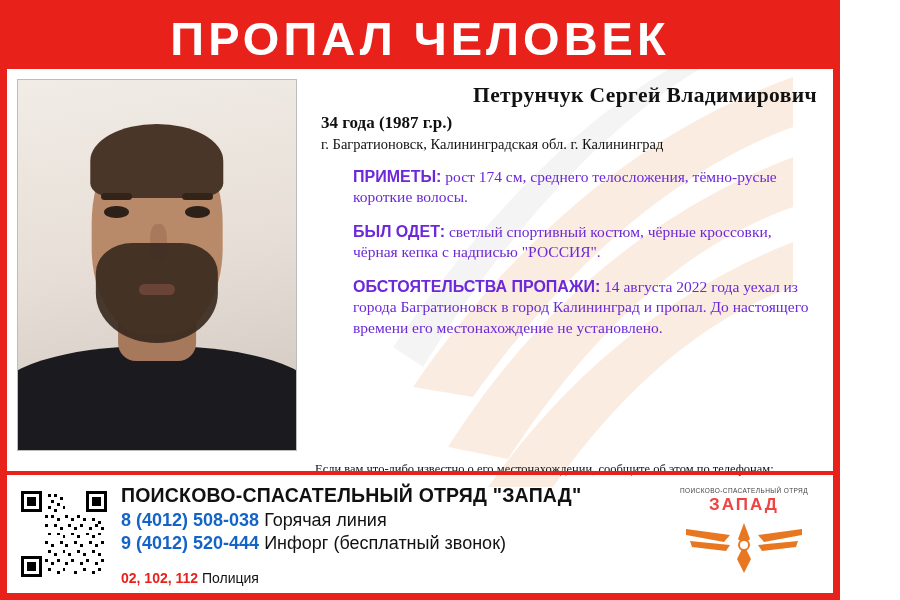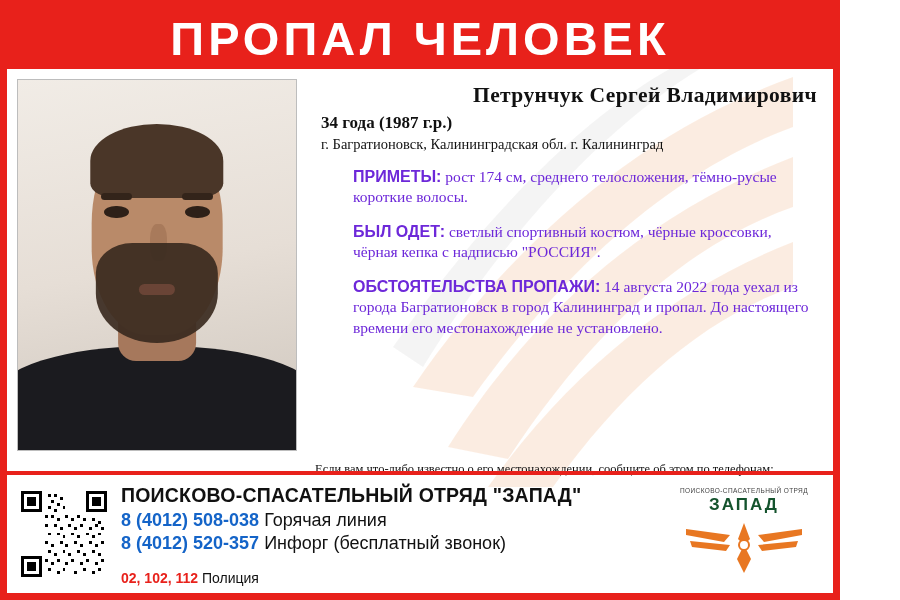--- a/index.html
+++ b/index.html
@@ -281,21 +281,21 @@
   }
   .logo-top {
     font-size: 6.5px;
     color: #444;
     letter-spacing: 0.4px;
     line-height: 1.15;
   }
   .logo-word {
     font-size: 17px;
     font-weight: bold;
-    color: #14532d;
+    color: #ef4444;
     letter-spacing: 2px;
     margin-top: 1px;
   }
   .red-rule {
     position: absolute;
     left: 0;
     right: 0;
     bottom: 118px;
     height: 4px;
     background: #e8211b;
@@ -452,21 +452,21 @@
 
     <div class="contacts">
       <div class="org">ПОИСКОВО-СПАСАТЕЛЬНЫЙ ОТРЯД "ЗАПАД"</div>
 
       <div class="phone-row">
         <span class="phone-num">8 (4012) 508-038</span>
         <span>Горячая линия</span>
       </div>
 
       <div class="phone-row">
-        <span class="phone-num">8 (4012) 520-357</span>
+        <span class="phone-num">9 (4012) 520-444</span>
         <span>Инфорг (бесплатный звонок)</span>
       </div>
 
       <div class="police-row">
         <span class="police-num">02, 102, 112</span>
         <span>Полиция</span>
       </div>
     </div>
 
     <div class="logo">

